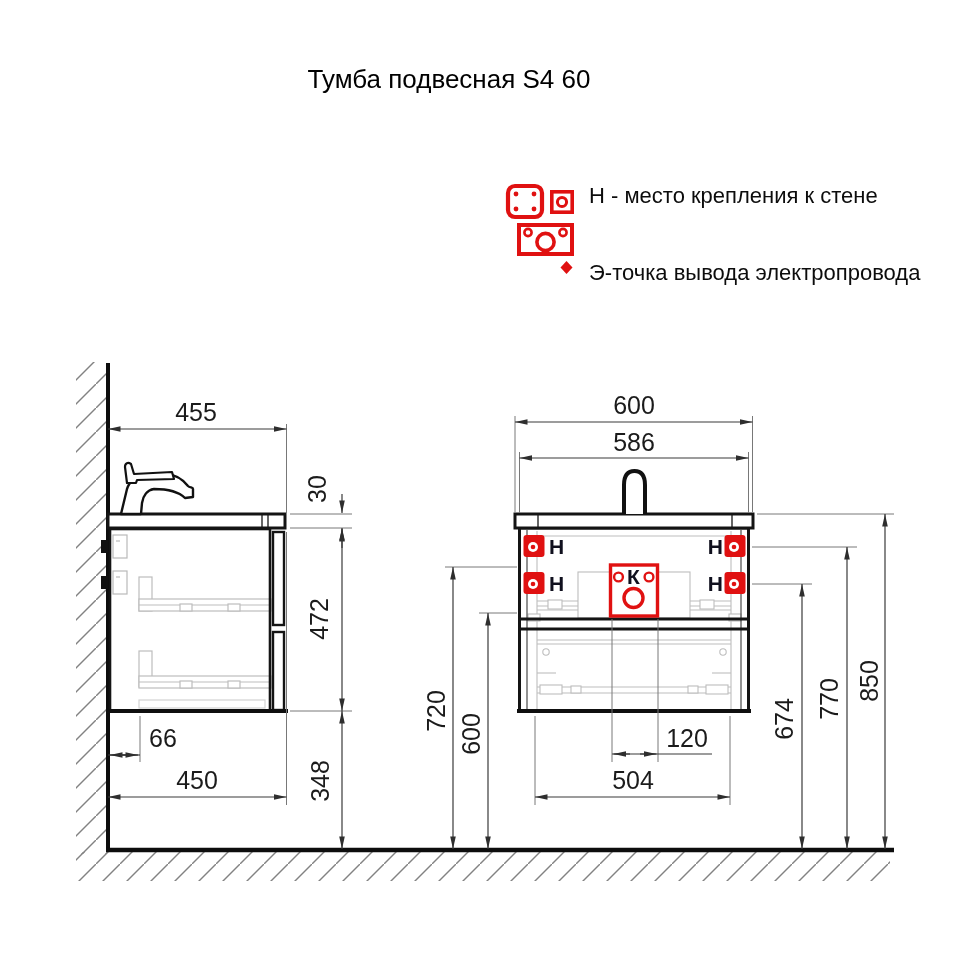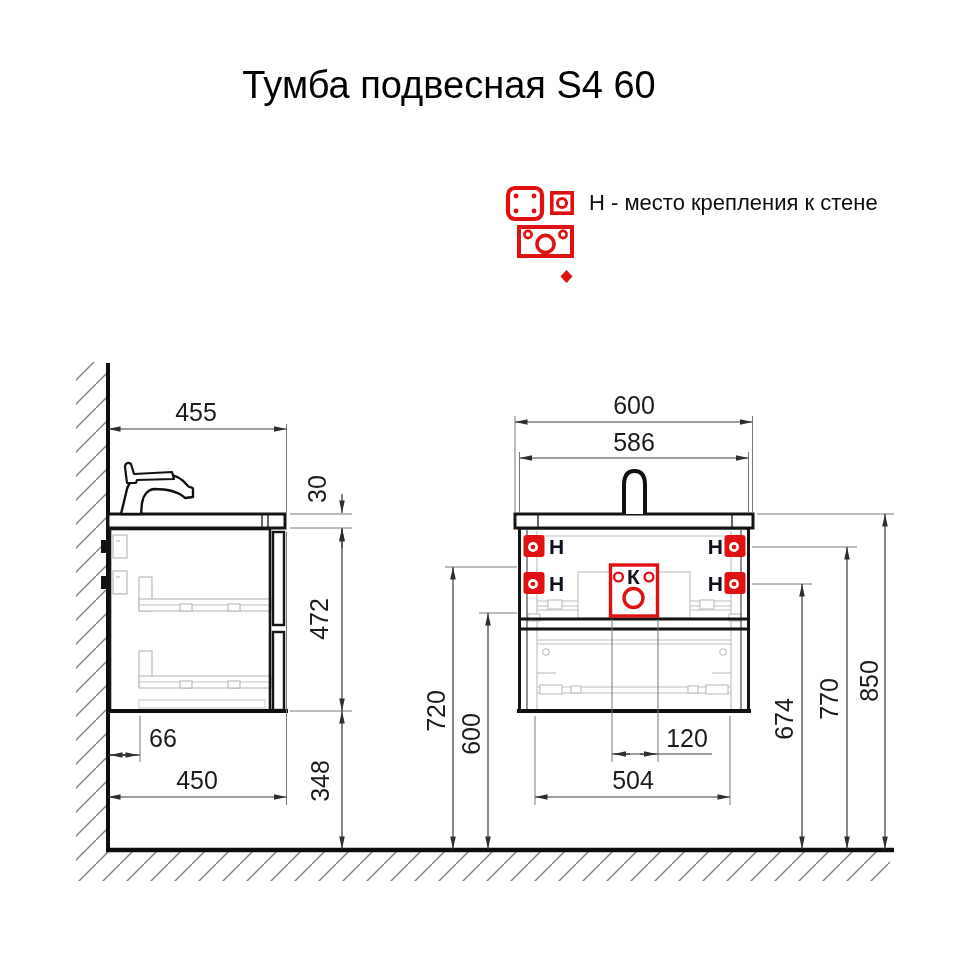--- a/index.html
+++ b/index.html
@@ -1,21 +1,21 @@
 <!DOCTYPE html>
 <html><head>
 <meta charset="utf-8">
 <style>
   html,body{margin:0;padding:0;background:#fff;}
   .stage{position:relative;width:970px;height:970px;background:#fff;overflow:hidden;
          font-family:"Liberation Sans",sans-serif;color:#000;}
   .title{position:absolute;left:0;top:64px;width:898px;text-align:center;
-         font-size:38px;color:#000;white-space:nowrap;}
+         font-size:26px;color:#000;white-space:nowrap;}
   .legend{position:absolute;left:502px;top:183px;}
-  .legend-row{display:flex;align-items:center;}
+  .legend-row{display:flex;align-items:flex-start;}
   .legend-row.r1{height:40px;}
   .legend-row.r2{height:37px;}
   .legend-row.r3{height:33px;}
   .legend-icons{width:72px;display:flex;justify-content:flex-end;align-items:center;gap:5px;flex:0 0 72px;}
   .legend-label{margin-left:15px;font-size:22px;white-space:nowrap;color:#0c0c0c;}
   svg.drawing{position:absolute;left:0;top:0;}
   .dim{font-size:25px;fill:#1b1b1b;font-family:"Liberation Sans",sans-serif;}
   .marker-letter{font-size:21px;font-weight:bold;fill:#10101e;font-family:"Liberation Sans",sans-serif;}
 </style>
 </head>
@@ -51,20 +51,21 @@
           <circle cx="28.5" cy="19" r="8.6" fill="none" stroke="#e01111" stroke-width="3.6"></circle>
         </svg>
       </span>
     </div>
     <div class="legend-row r3">
       <span class="legend-icons">
         <svg width="15" height="15">
           <polygon points="7.5,1 13.5,7.5 7.5,14 1.5,7.5" fill="#e01111"></polygon>
         </svg>
       </span>
+      <span class="legend-label">Э-точка вывода электропровода</span>
     </div>
   </div>
 
   <svg class="drawing" width="970" height="970" viewBox="0 0 970 970">
     <defs>
       <pattern id="hatch" width="24" height="24" patternUnits="userSpaceOnUse">
         <line x1="0" y1="24" x2="24" y2="0" stroke="#828282" stroke-width="1.4"></line>
       </pattern>
       <marker id="arr" viewBox="0 0 14 8" markerWidth="14" markerHeight="8" refX="13" refY="4" orient="auto-start-reverse" markerUnits="userSpaceOnUse">
         <path d="M0.5,1.2 L13,4 L0.5,6.8 Z" fill="#2e2e2e"></path>

